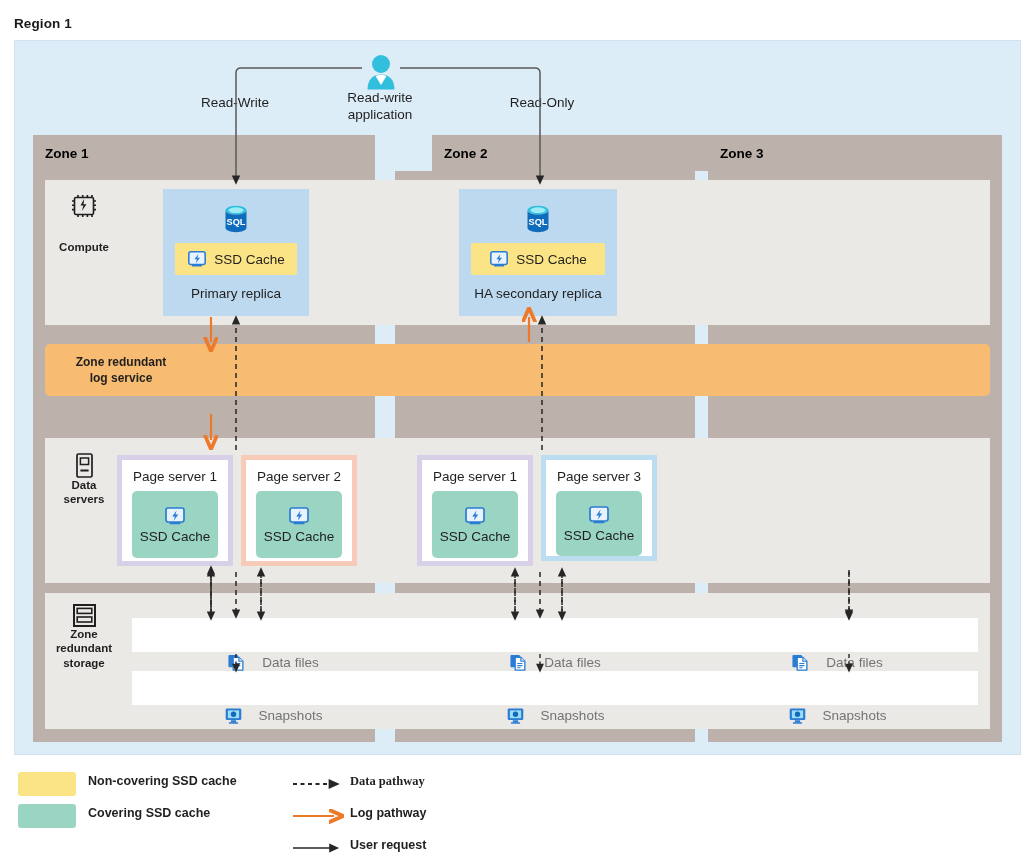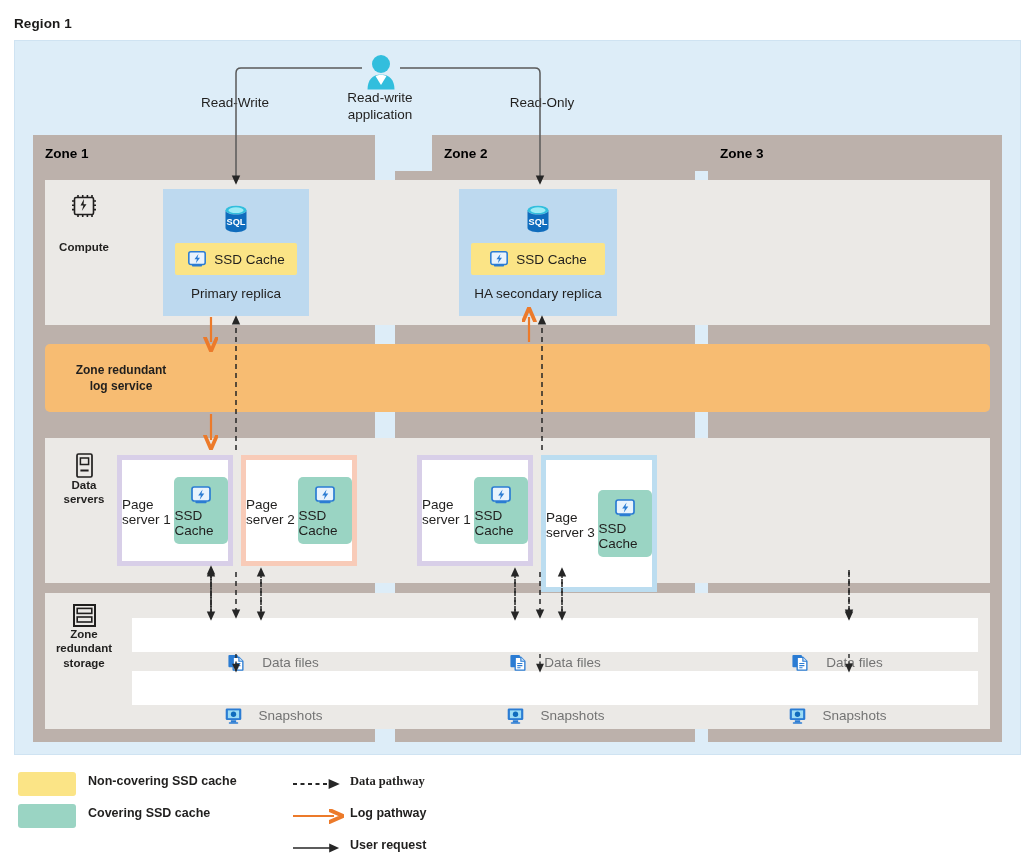--- a/index.html
+++ b/index.html
@@ -52,21 +52,21 @@
     height:32px;font-size:13.5px;color:#201f1e;
   }
   .replica .rep-name{
     margin-top:11px;font-size:13.5px;color:#201f1e;
   }
 
   
   .ps-card{
     box-sizing:border-box;background:#ffffff;
     border:5px solid #d8cfe8;
-    display:flex;align-items:center;
+    display:flex;flex-direction:column;align-items:center;text-align:right;
   }
   .ps-card .ps-title{
     font-size:13.5px;color:#201f1e;margin-top:9px;margin-bottom:7px;
   }
   .ps-card .ps-cache{
     width:calc(100% - 20px);height:67px;background:#9ad4c3;border-radius:5px;
     display:flex;flex-direction:column;align-items:center;justify-content:center;gap:2px;
   }
   .ps-card .ps-cache-label{font-size:13.5px;color:#201f1e;}
 
@@ -172,21 +172,21 @@
     <svg width="20" height="20" viewBox="0 0 22 22">
       <rect x="2" y="3" width="18" height="14" rx="2.2" fill="#e9f3fd" stroke="#2b7cd3" stroke-width="1.7"></rect>
       <path d="M12.6 5.6 L8.2 11.4 h2.7 l-1.2 4.3 l4.6 -6.2 h-2.8 z" fill="#2b7cd3"></path>
       <rect x="5.4" y="17" width="11.2" height="2.2" rx="1" fill="#2b7cd3"></rect>
     </svg>
     <span>SSD Cache</span>
   </div>
   <div class="rep-name">HA secondary replica</div>
 </div>
 
-<div class="abs" id="log-band" style="left:45px;top:344px;width:945px;height:68px;">
+<div class="abs" id="log-band" style="left:45px;top:344px;width:945px;height:52px;">
   <div class="log-text">
     <span>Zone redundant</span><br>
     <span>log service</span>
   </div>
 </div>
 
 <div class="abs tier-panel" style="left:45px;top:438px;width:945px;height:145px;"></div>
 <div class="abs" style="left:45px;top:452px;width:78px;text-align:center;">
   <svg width="78" height="26" viewBox="0 0 78 26">
     <g transform="translate(30,1)">
@@ -230,21 +230,21 @@
   <div class="ps-cache">
     <svg width="22" height="22" viewBox="0 0 22 22">
       <rect x="2" y="3" width="18" height="14" rx="2.2" fill="#e9f3fd" stroke="#2b7cd3" stroke-width="1.7"></rect>
       <path d="M12.6 5.6 L8.2 11.4 h2.7 l-1.2 4.3 l4.6 -6.2 h-2.8 z" fill="#2b7cd3"></path>
       <rect x="5.4" y="17" width="11.2" height="2.2" rx="1" fill="#2b7cd3"></rect>
     </svg>
     <div class="ps-cache-label">SSD Cache</div>
   </div>
 </div>
 
-<div class="abs ps-card" style="left:541px;top:455px;width:116px;height:137px;border-color:#bcddf0;">
+<div class="abs ps-card" style="left:541px;top:455px;width:116px;height:106px;border-color:#bcddf0;">
   <div class="ps-title">Page server 3</div>
   <div class="ps-cache">
     <svg width="22" height="22" viewBox="0 0 22 22">
       <rect x="2" y="3" width="18" height="14" rx="2.2" fill="#e9f3fd" stroke="#2b7cd3" stroke-width="1.7"></rect>
       <path d="M12.6 5.6 L8.2 11.4 h2.7 l-1.2 4.3 l4.6 -6.2 h-2.8 z" fill="#2b7cd3"></path>
       <rect x="5.4" y="17" width="11.2" height="2.2" rx="1" fill="#2b7cd3"></rect>
     </svg>
     <div class="ps-cache-label">SSD Cache</div>
   </div>
 </div>

